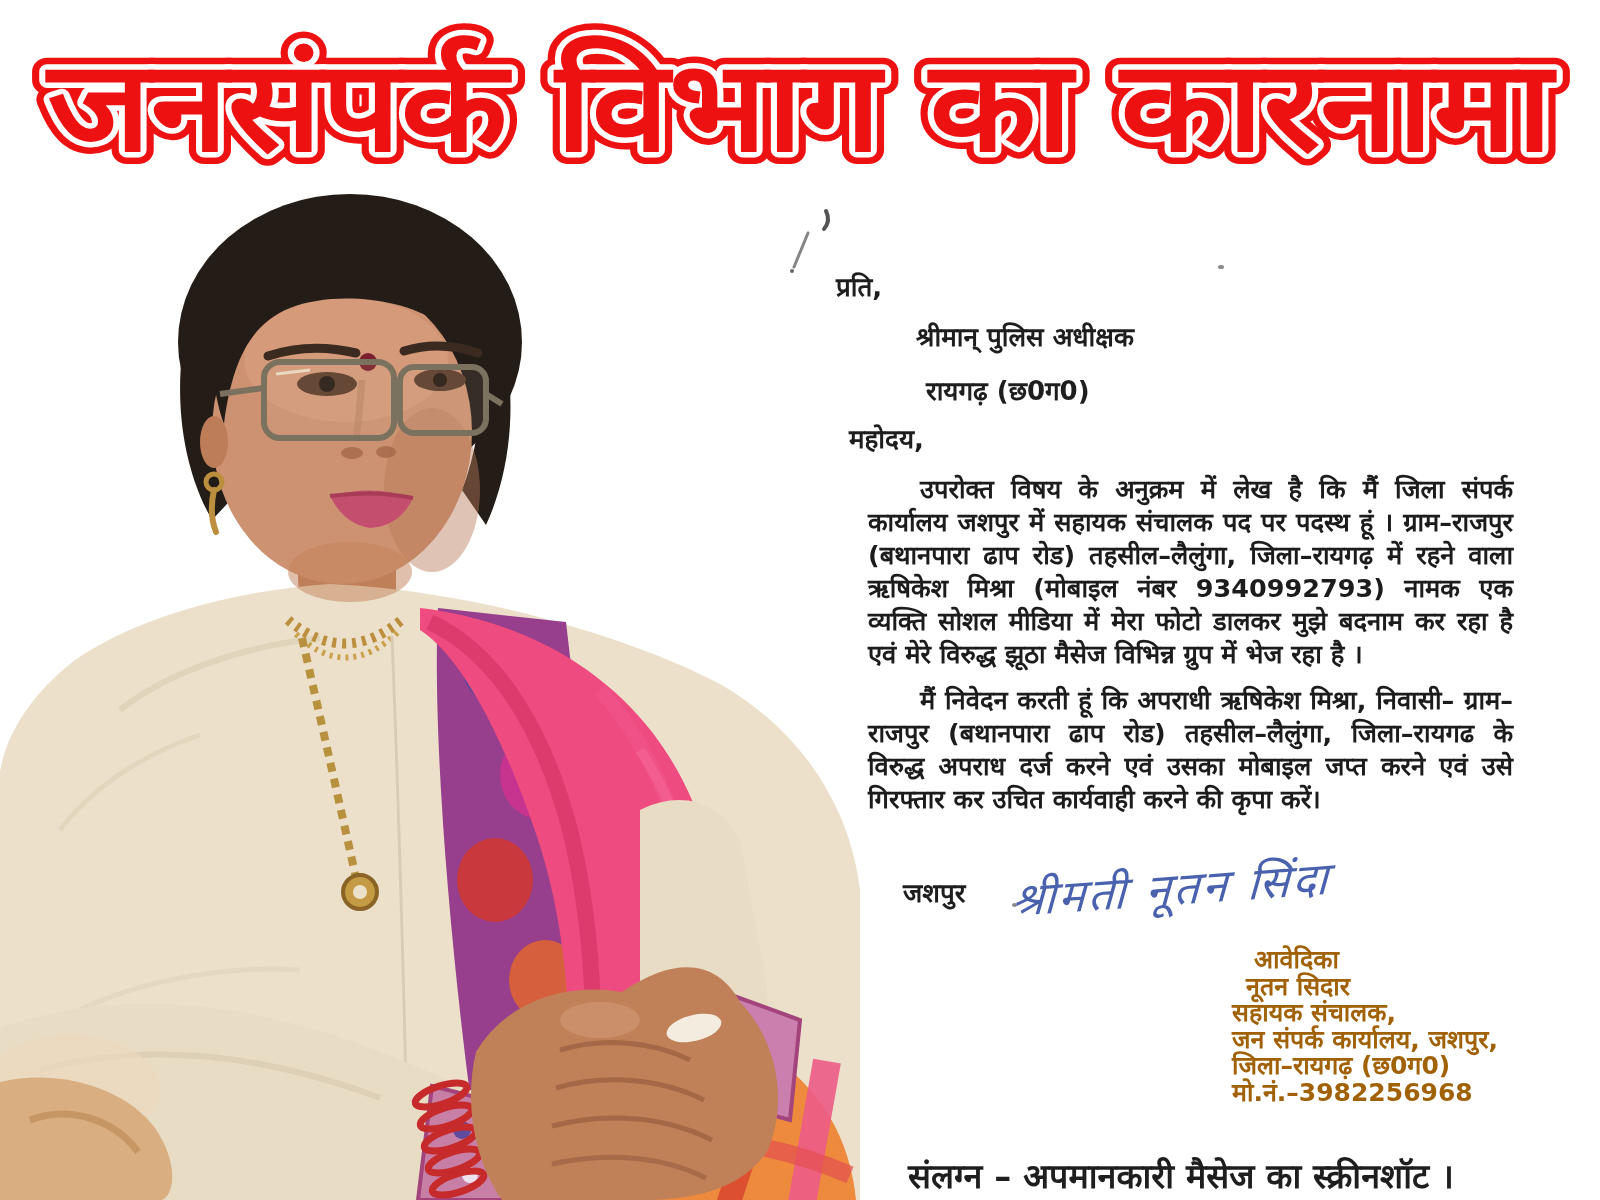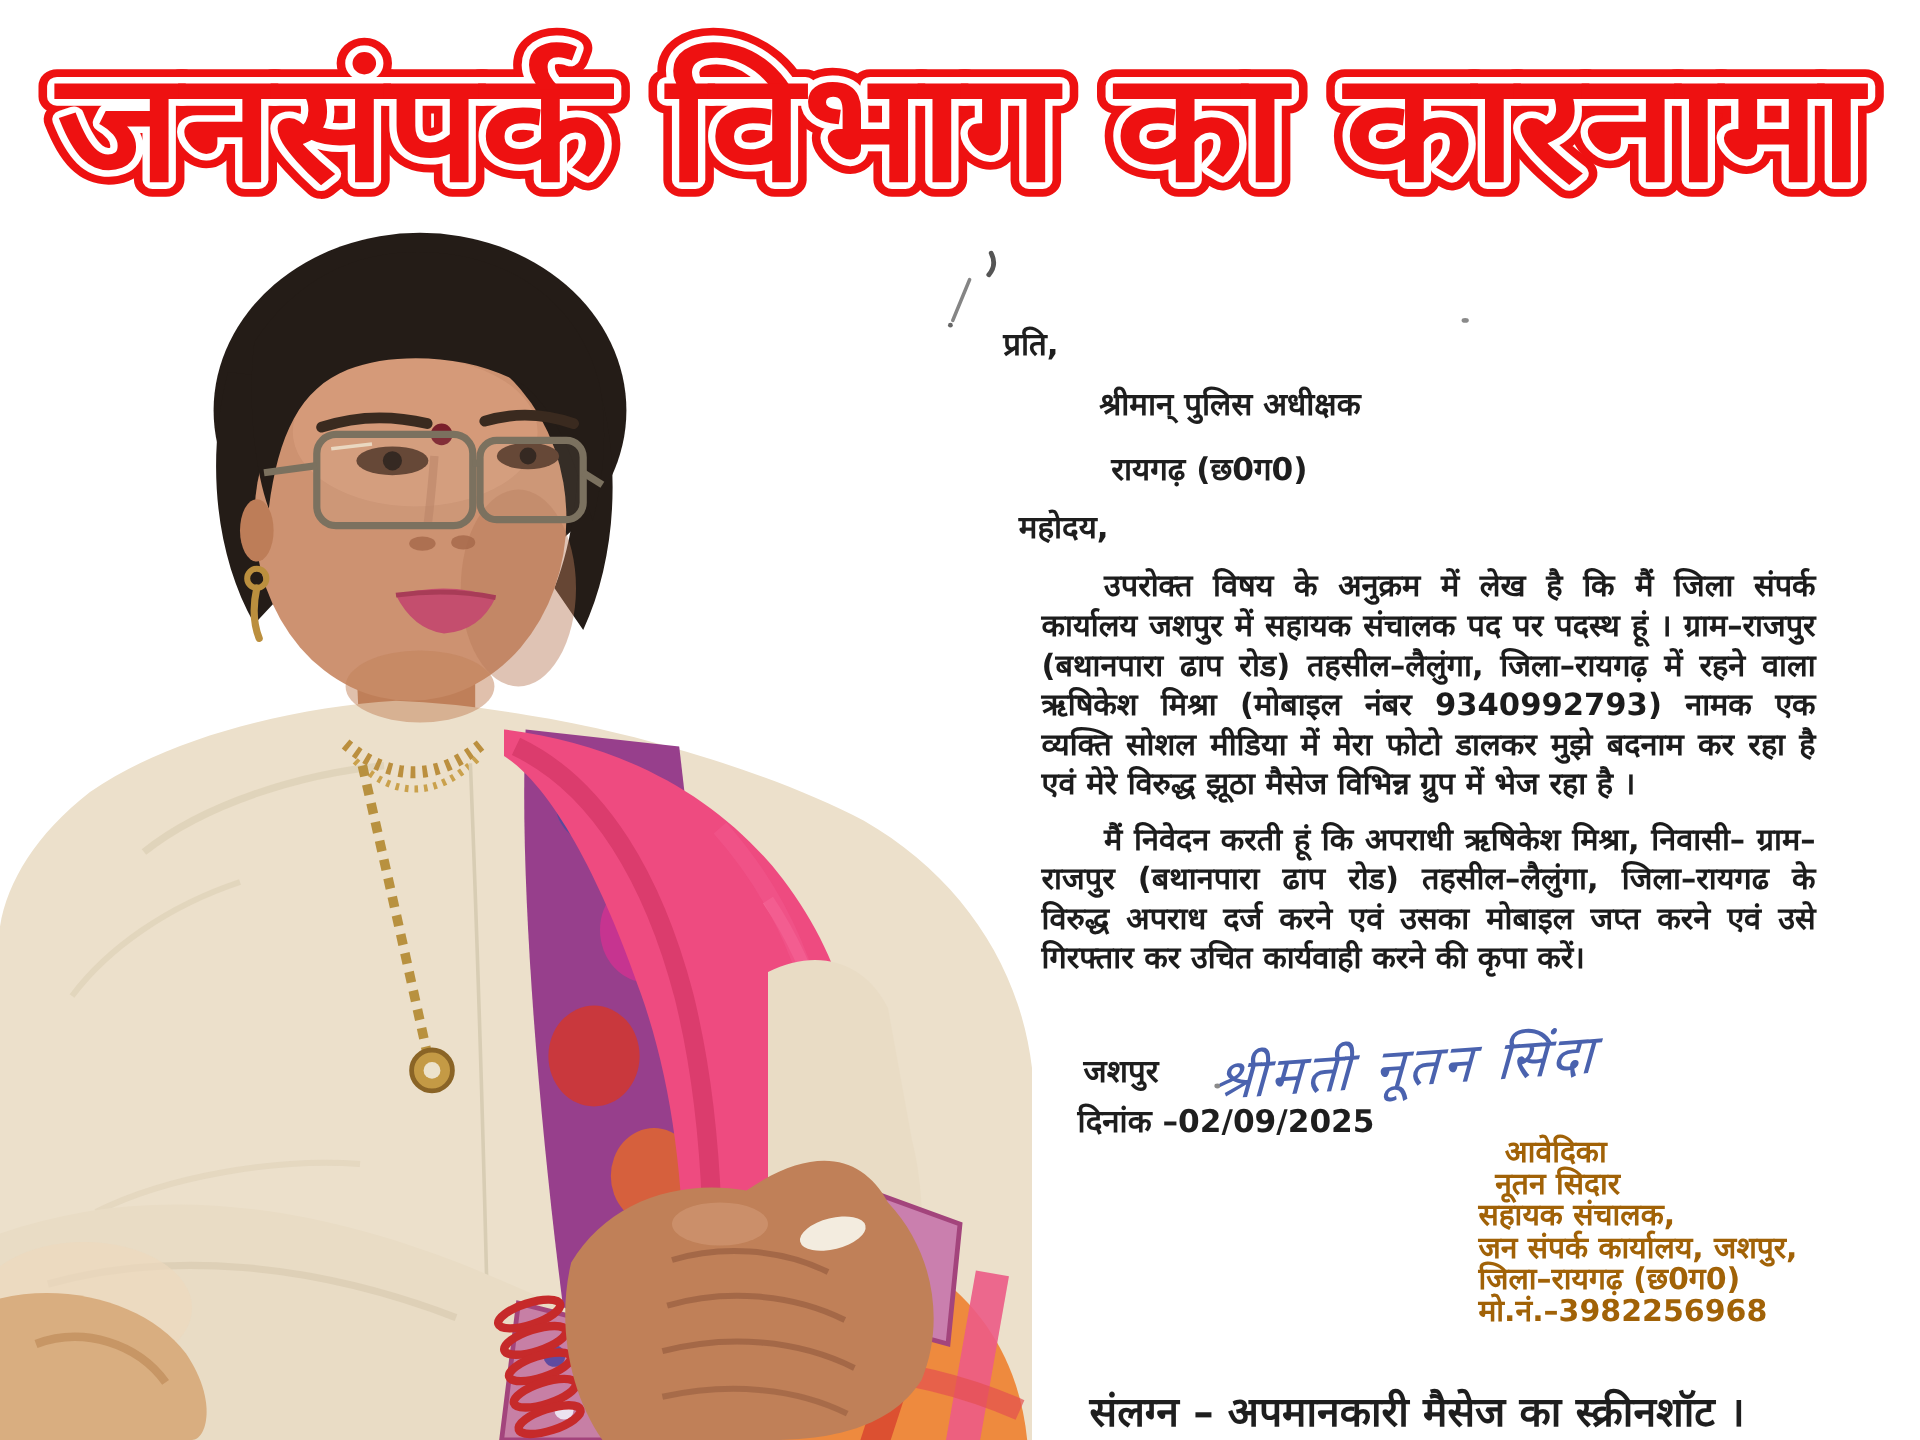--- a/index.html
+++ b/index.html
@@ -212,21 +212,20 @@
     <div class="l-abs l-head" style="left:916px;top:318px;">श्रीमान् पुलिस अधीक्षक</div>
     <div class="l-abs l-head" style="left:926px;top:372px;">रायगढ़ (छ0ग0)</div>
     <div class="l-abs l-head" style="left:849px;top:420px;">महोदय,</div>
 
     <div class="para-col">
       <div class="para"><span>उपरोक्त विषय के अनुक्रम में लेख है कि मैं जिला संपर्क कार्यालय जशपुर में सहायक संचालक पद पर पदस्थ हूं । ग्राम–राजपुर (बथानपारा ढाप रोड) तहसील–लैलुंगा, जिला–रायगढ़ में रहने वाला ऋषिकेश मिश्रा (मोबाइल नंबर 9340992793) नामक एक व्यक्ति सोशल मीडिया में </span><span class="bold-seg">मेरा फोटो डालकर मुझे बदनाम कर रहा है</span><span> एवं मेरे विरुद्ध झूठा मैसेज विभिन्न ग्रुप में भेज रहा है ।</span></div>
       <div class="para para3"><span>मैं निवेदन करती हूं कि अपराधी ऋषिकेश मिश्रा, निवासी– ग्राम–राजपुर (बथानपारा ढाप रोड) तहसील–लैलुंगा, जिला–रायगढ के विरुद्ध अपराध दर्ज करने एवं उसका मोबाइल जप्त करने एवं उसे गिरफ्तार कर उचित कार्यवाही करने की कृपा करें।</span></div>
     </div>
 
     <div class="l-abs l-head" style="left:892px;top:874px;margin-left:11px;">जशपुर</div>
-    <div class="l-abs l-head" style="left:898px;top:915px;font-weight:700;">दिनांक –02/09/2025</div>
 
     <div class="handwritten">श्रीमती नूतन सिंदा</div>
 
     <div class="sig-block">
       <div class="ind1">आवेदिका</div>
       <div class="ind2">नूतन सिदार</div>
       <div>सहायक संचालक,</div>
       <div>जन संपर्क कार्यालय, जशपुर,</div>
       <div>जिला–रायगढ़ (छ0ग0)</div>
       <div>मो.नं.–3982256968</div>

